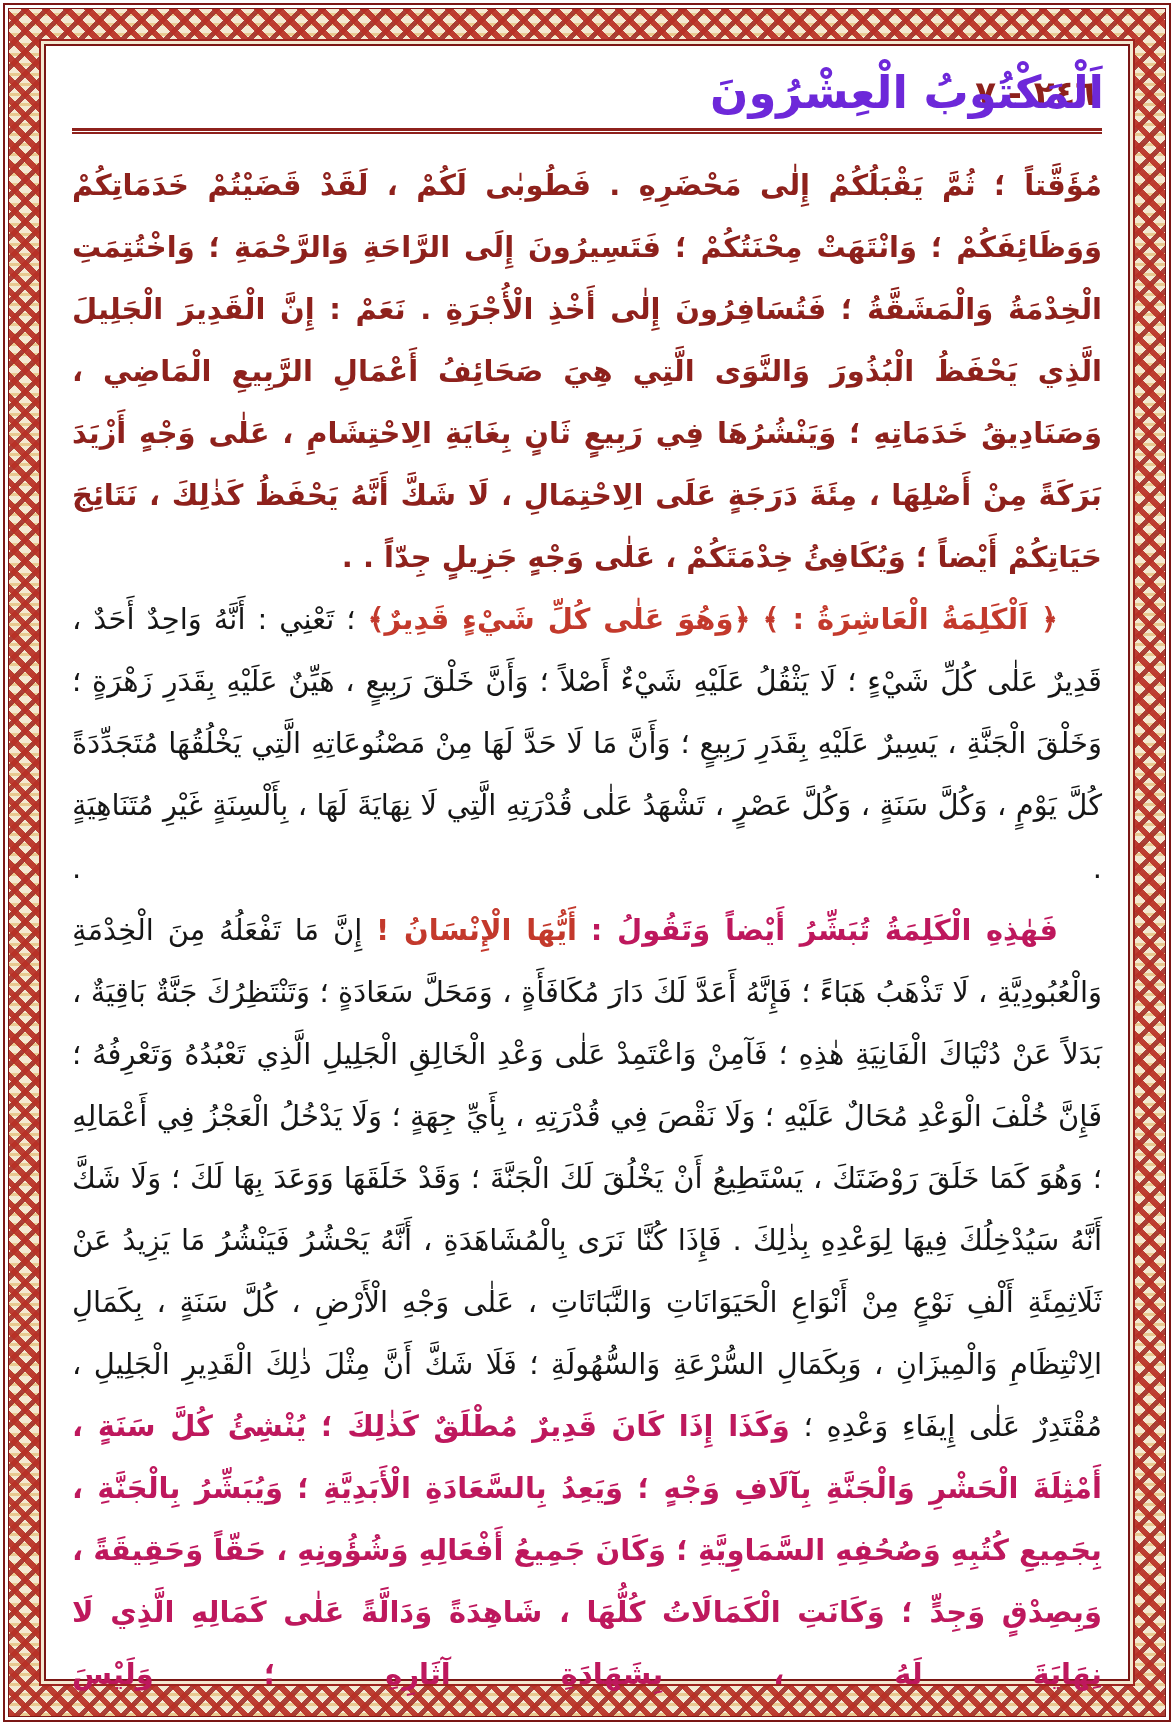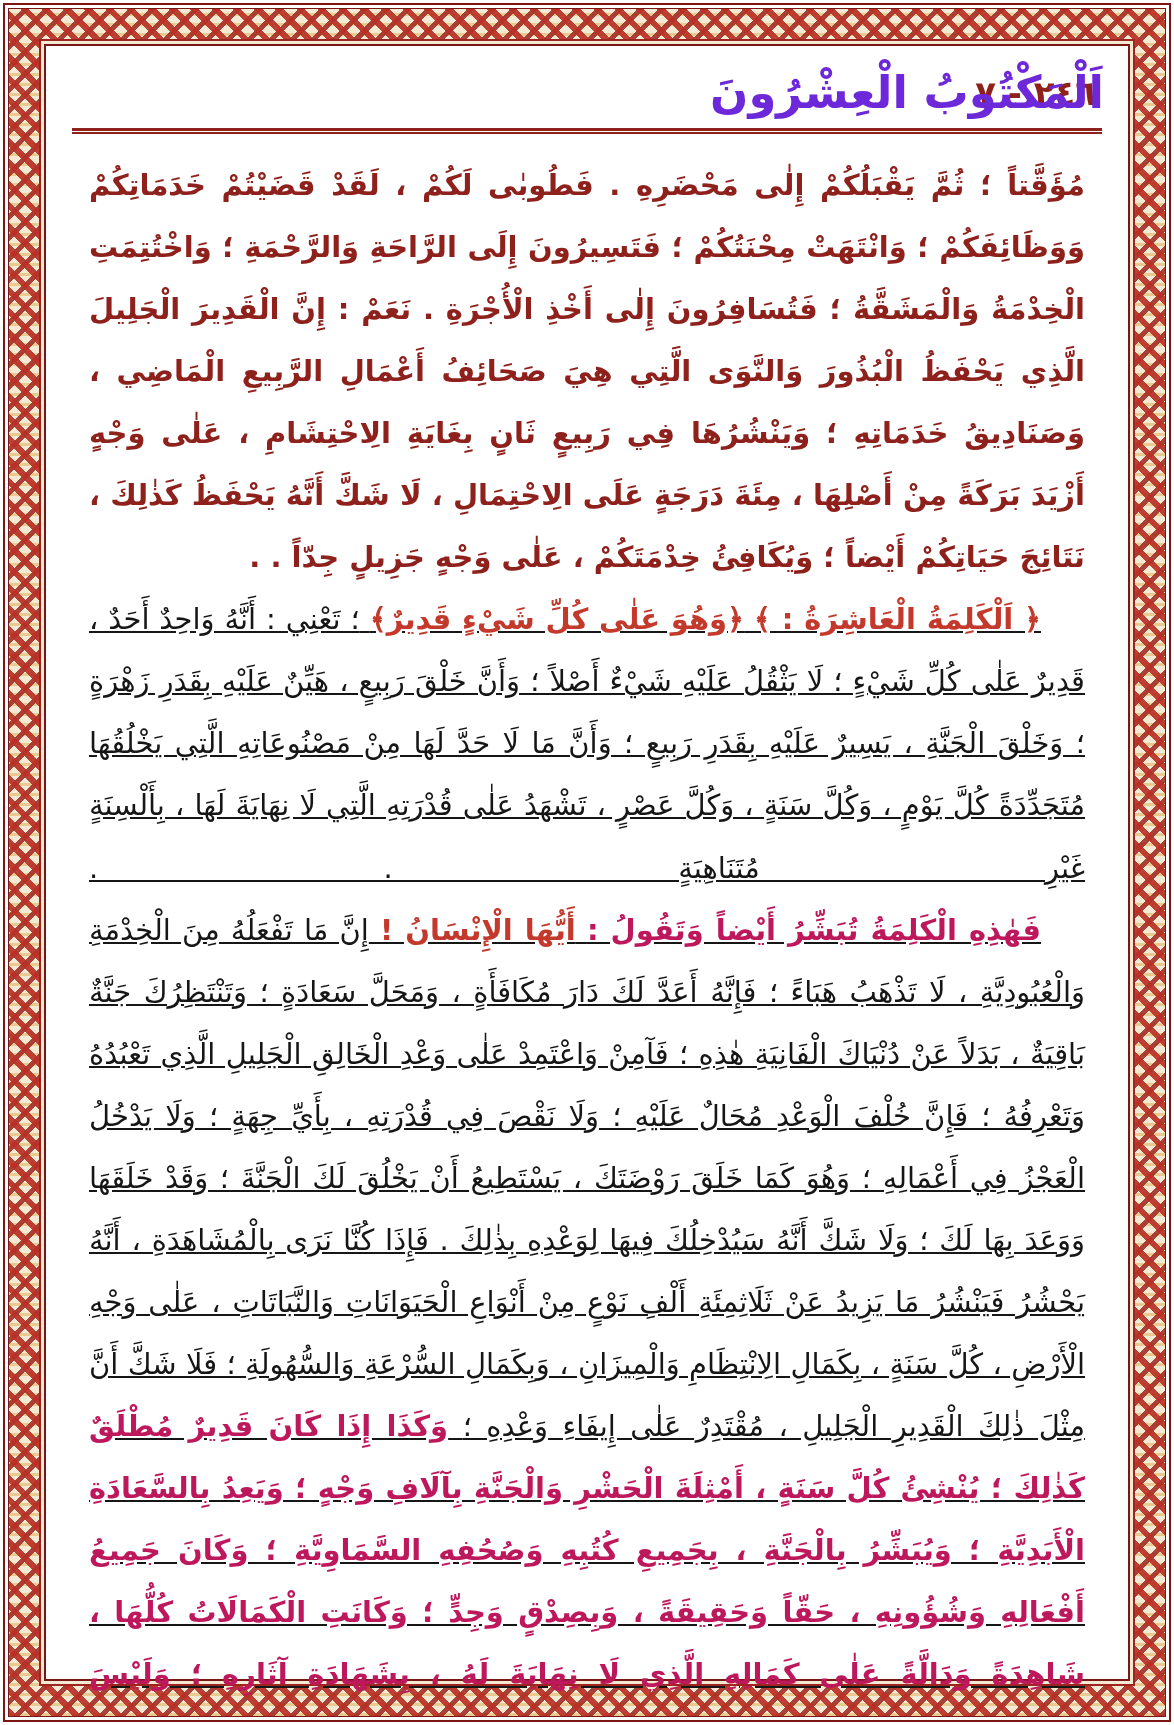--- a/index.html
+++ b/index.html
@@ -49,28 +49,28 @@
     color:#8e211c; line-height:62px;
     white-space:nowrap;
   }
   .rule {
     height:6px; margin:4px 2px 20px 2px;
     border-top:3.5px solid #8e211c;
     border-bottom:2px solid #8e211c;
   }
   
   .bodytext {
-    margin:0 19px;
+    margin:0 2px;
     font-size:29px;
     line-height:2.14;
     text-align:justify;
     color:#161616;
   }
   .para { margin:0; }
-  .indent { text-indent:44px;text-decoration:underline; }
+  .indent { text-indent:44px; }
   .force-just { text-align-last:justify; }
   .maroon { color:#be185d; font-weight:bold; }
   .red    { color:#c3392c; font-weight:bold; }
   .black  { color:#161616; font-weight:normal; }
   p.maroon-para { color:#8e211c; font-weight:bold; }
 </style>
 </head>
 <body>
 
 <div class="page">

